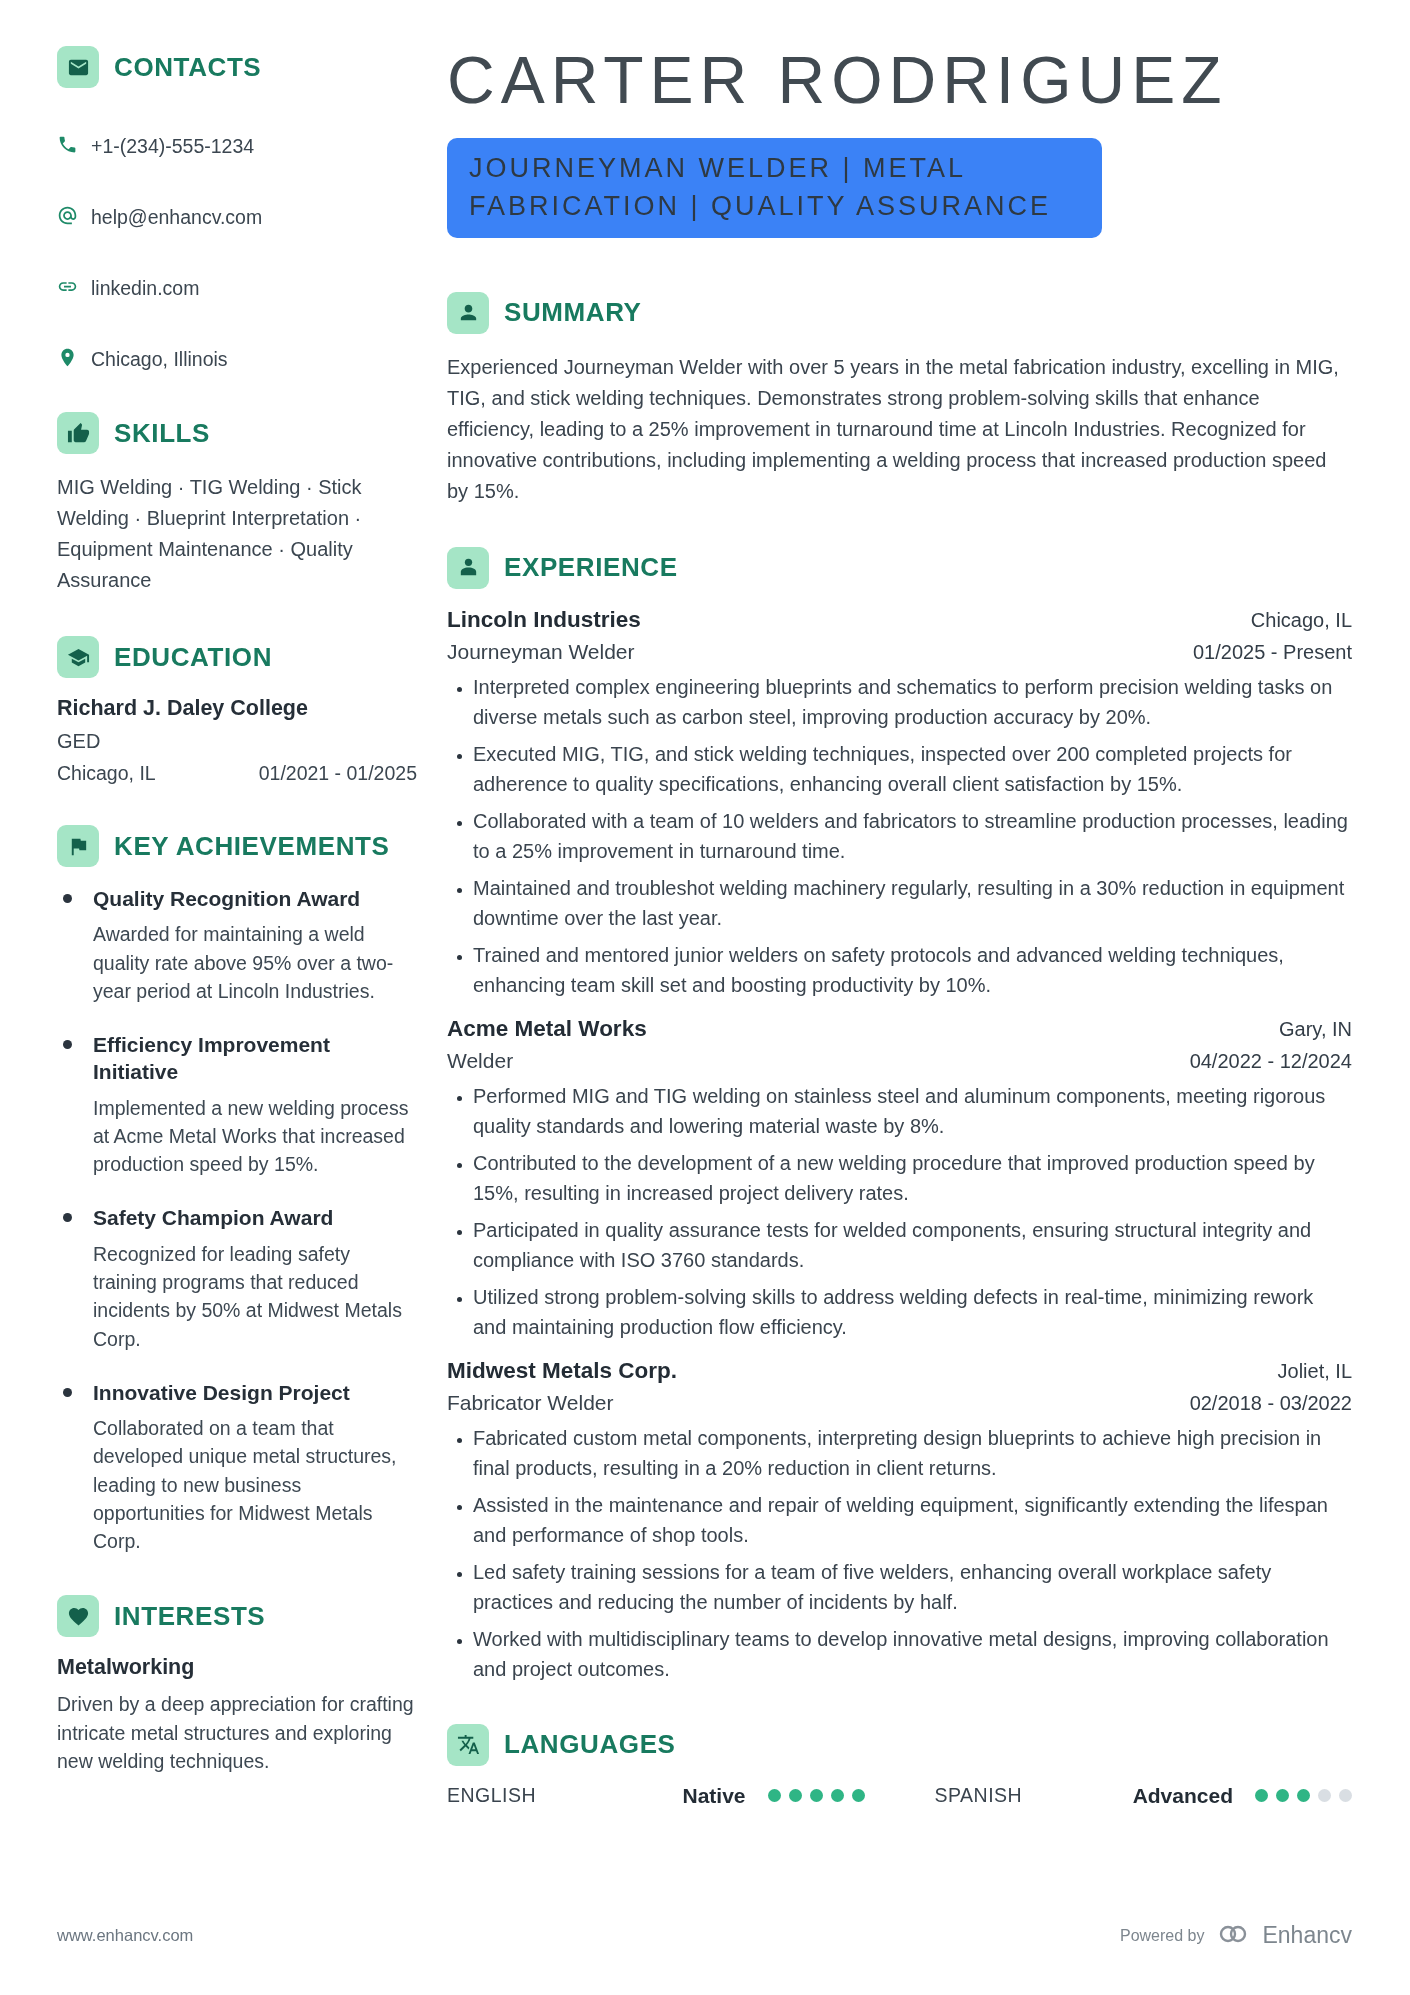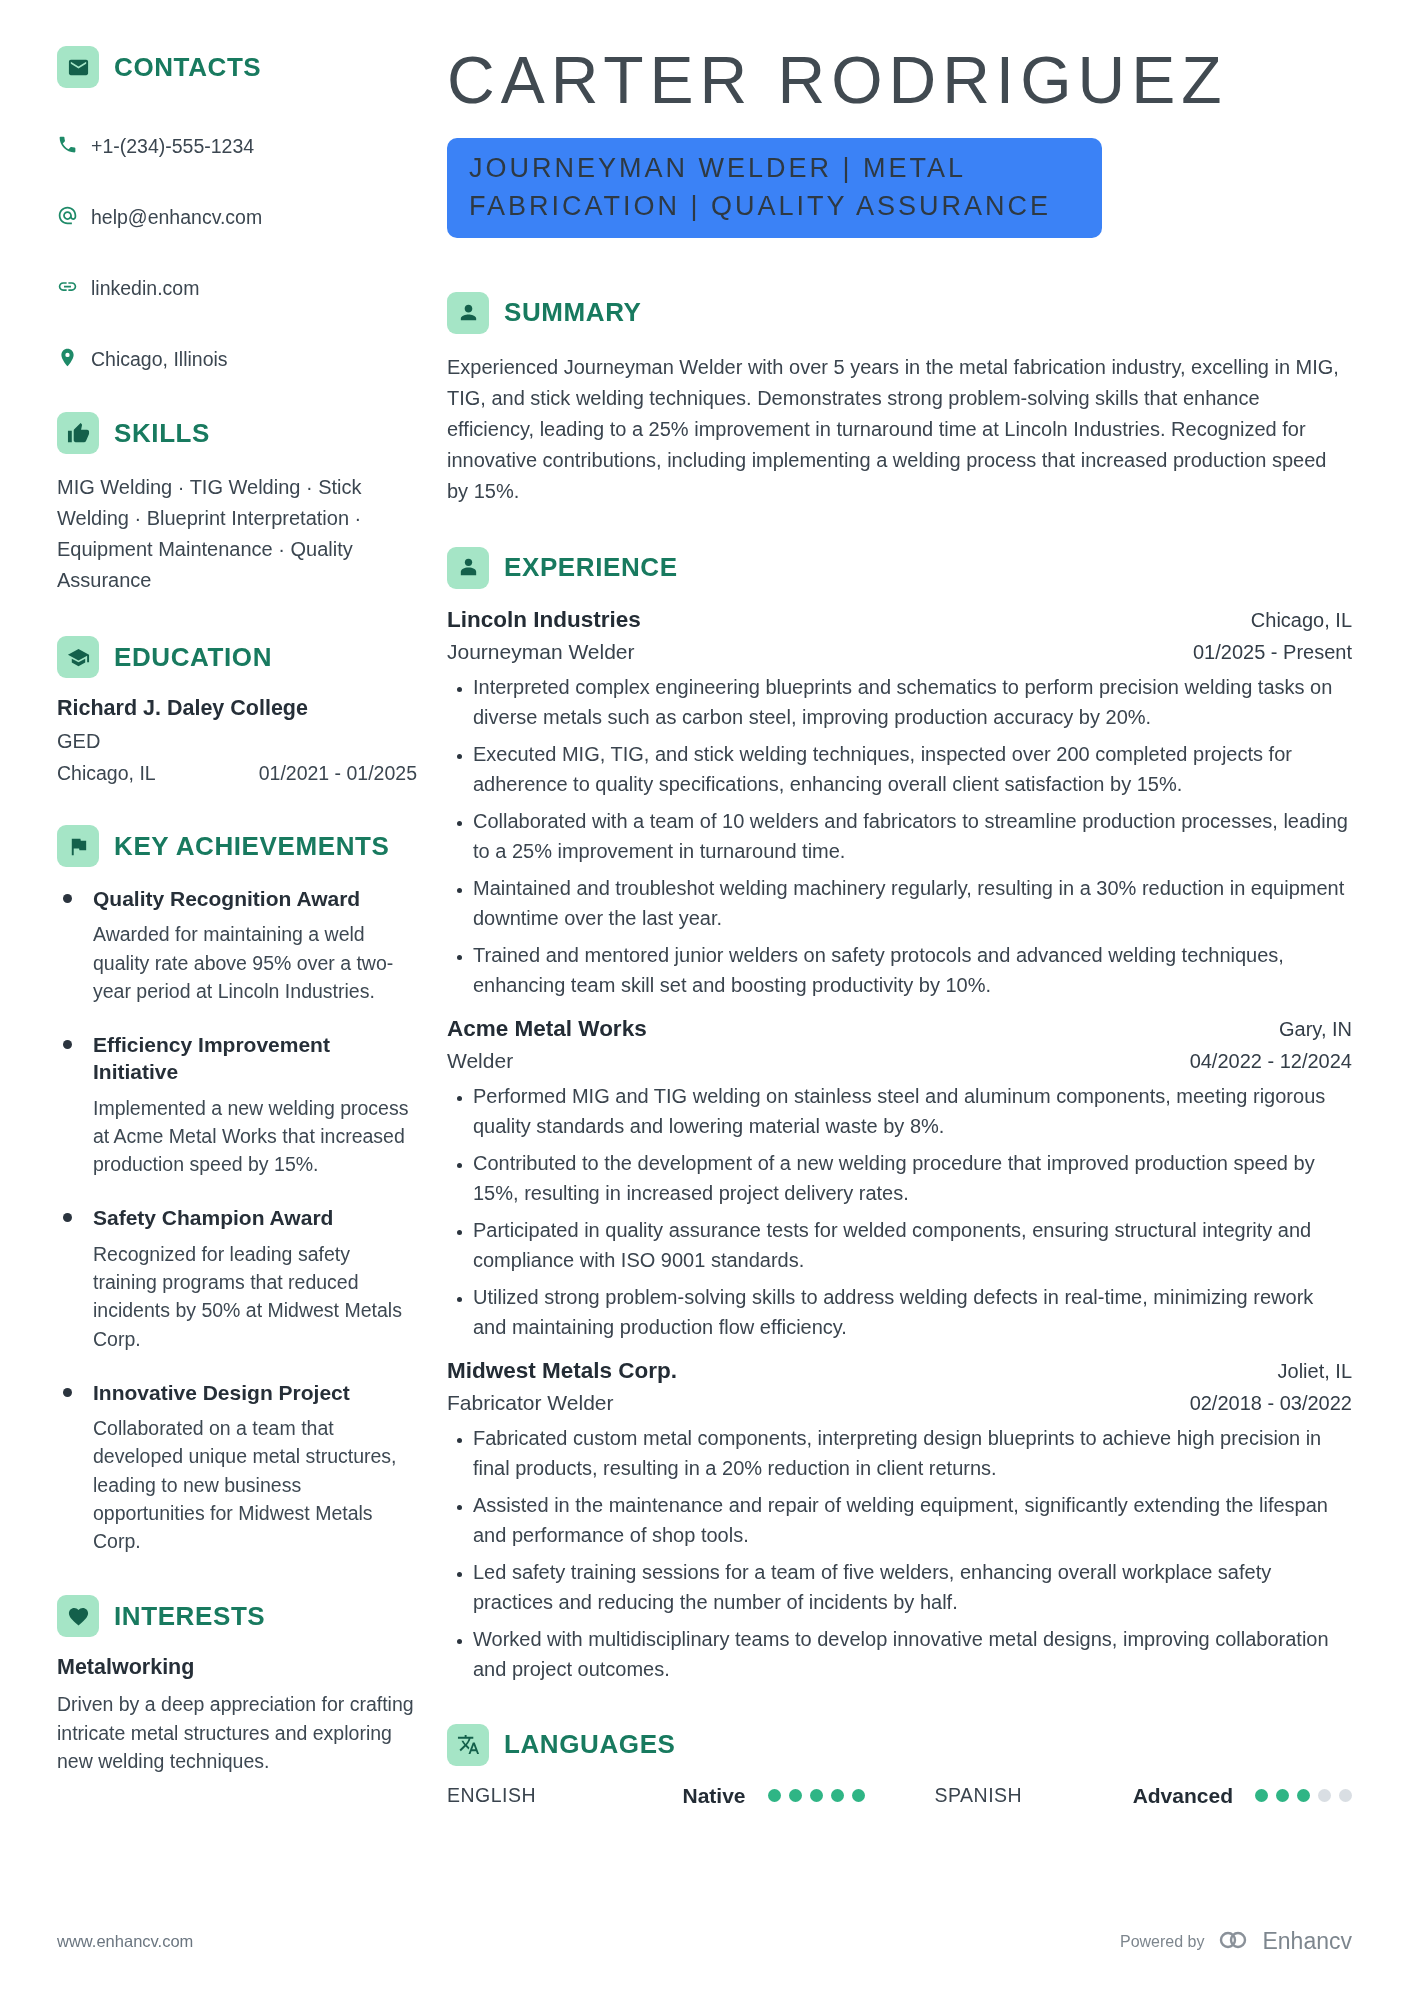--- a/index.html
+++ b/index.html
@@ -72,21 +72,21 @@
   .lang.left { padding-right: 70px; align-items: center; }
   .lang-name { font-size: 19.5px; color: #3a444e; letter-spacing: 0.5px; }
   .lang-right { display: flex; align-items: center; gap: 22px; }
   .lang-level { font-size: 21px; font-weight: bold; color: #232c35; }
   .lang-dots { display: flex; gap: 8px; }
   .dot { width: 13px; height: 13px; border-radius: 50%; background: #d9dee3; }
   .dot.filled { background: #2fb585; }
 
   
   .footer {
-    position: absolute; left: 57px; right: 58px; bottom: 40px;
+    position: absolute; left: 57px; right: 58px; bottom: 46px;
     display: flex; justify-content: space-between; align-items: center;
   }
   .footer-site { font-size: 16.5px; color: #6b7680; }
   .powered { display: flex; align-items: center; gap: 12px; }
   .powered-label { font-size: 16px; color: #7d868e; }
   .powered svg { width: 34px; height: 22px; }
   .brand { font-size: 23px; color: #7d868e; font-weight: 500; }
 </style>
 </head>
 <body>
@@ -246,21 +246,21 @@
           <span class="job-company">Acme Metal Works</span>
           <span class="job-location">Gary, IN</span>
         </div>
         <div class="job-row2">
           <span class="job-role">Welder</span>
           <span class="job-dates">04/2022 - 12/2024</span>
         </div>
         <ul class="bullets">
           <li>Performed MIG and TIG welding on stainless steel and aluminum components, meeting rigorous quality standards and lowering material waste by 8%.</li>
           <li>Contributed to the development of a new welding procedure that improved production speed by 15%, resulting in increased project delivery rates.</li>
-          <li>Participated in quality assurance tests for welded components, ensuring structural integrity and compliance with ISO 9001 standards.</li>
+          <li>Participated in quality assurance tests for welded components, ensuring structural integrity and compliance with ISO 3760 standards.</li>
           <li>Utilized strong problem-solving skills to address welding defects in real-time, minimizing rework and maintaining production flow efficiency.</li>
         </ul>
       </div>
 
       
       <div class="job">
         <div class="job-row1">
           <span class="job-company">Midwest Metals Corp.</span>
           <span class="job-location">Joliet, IL</span>
         </div>

